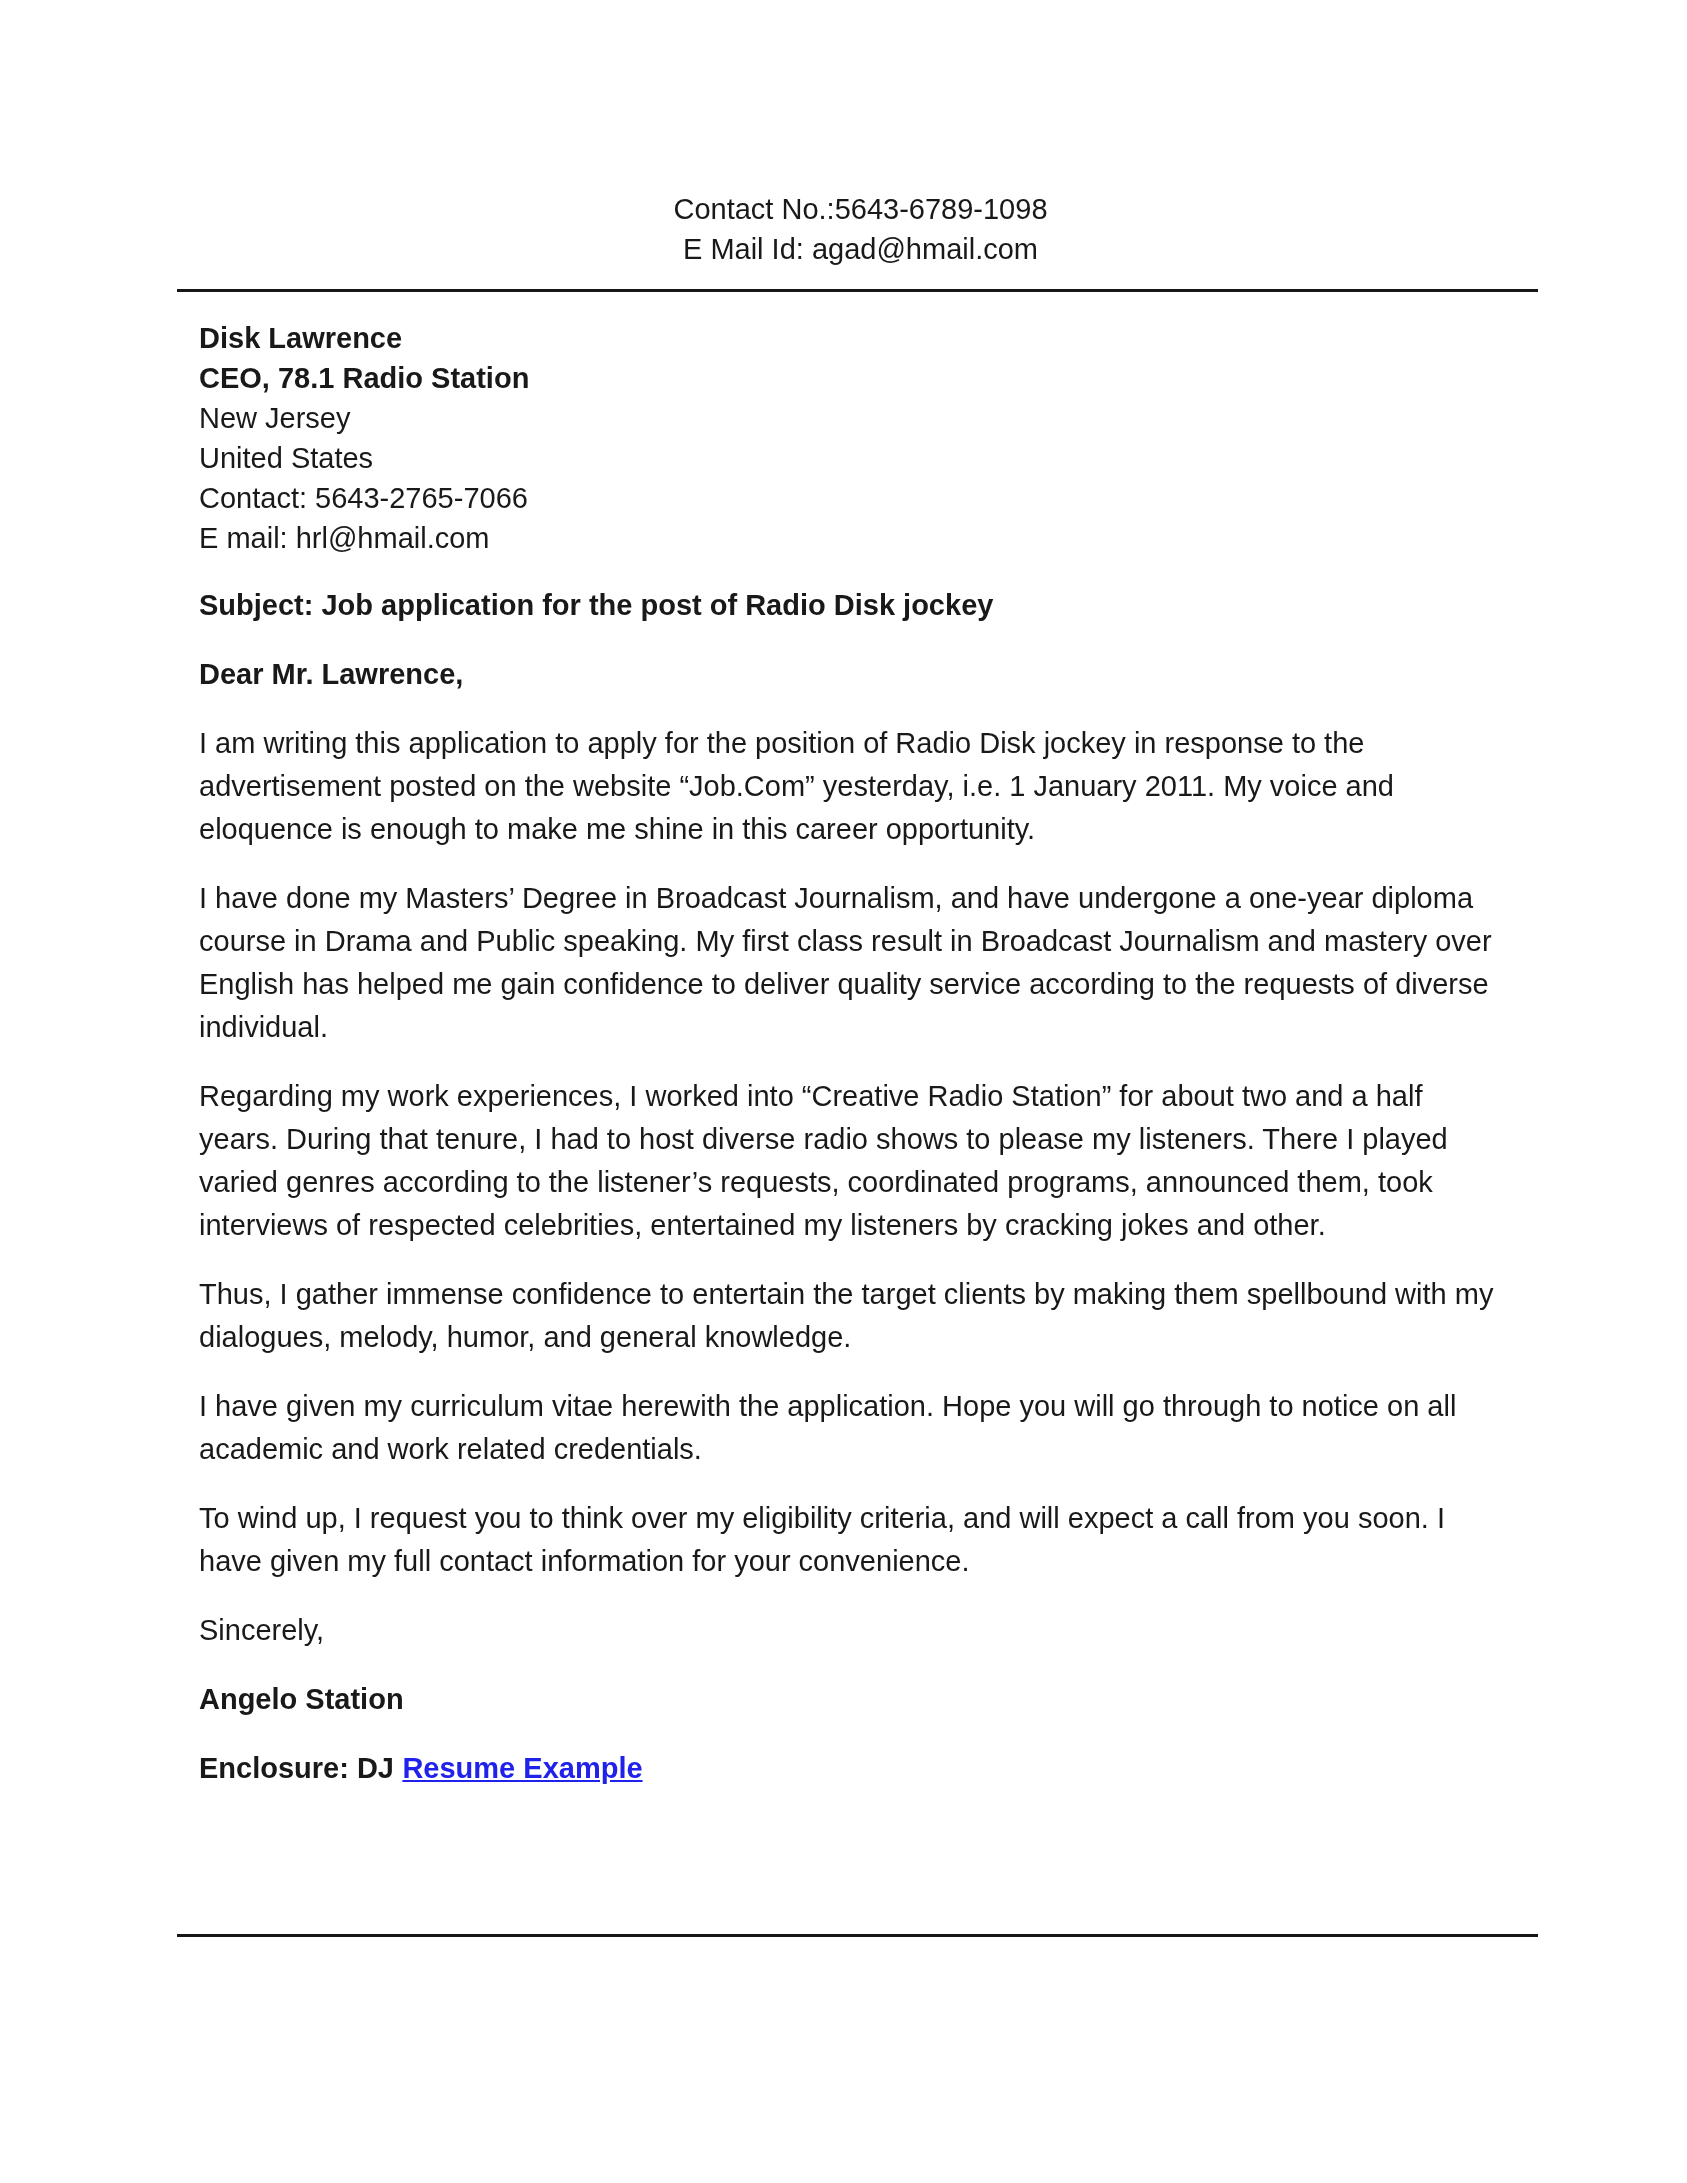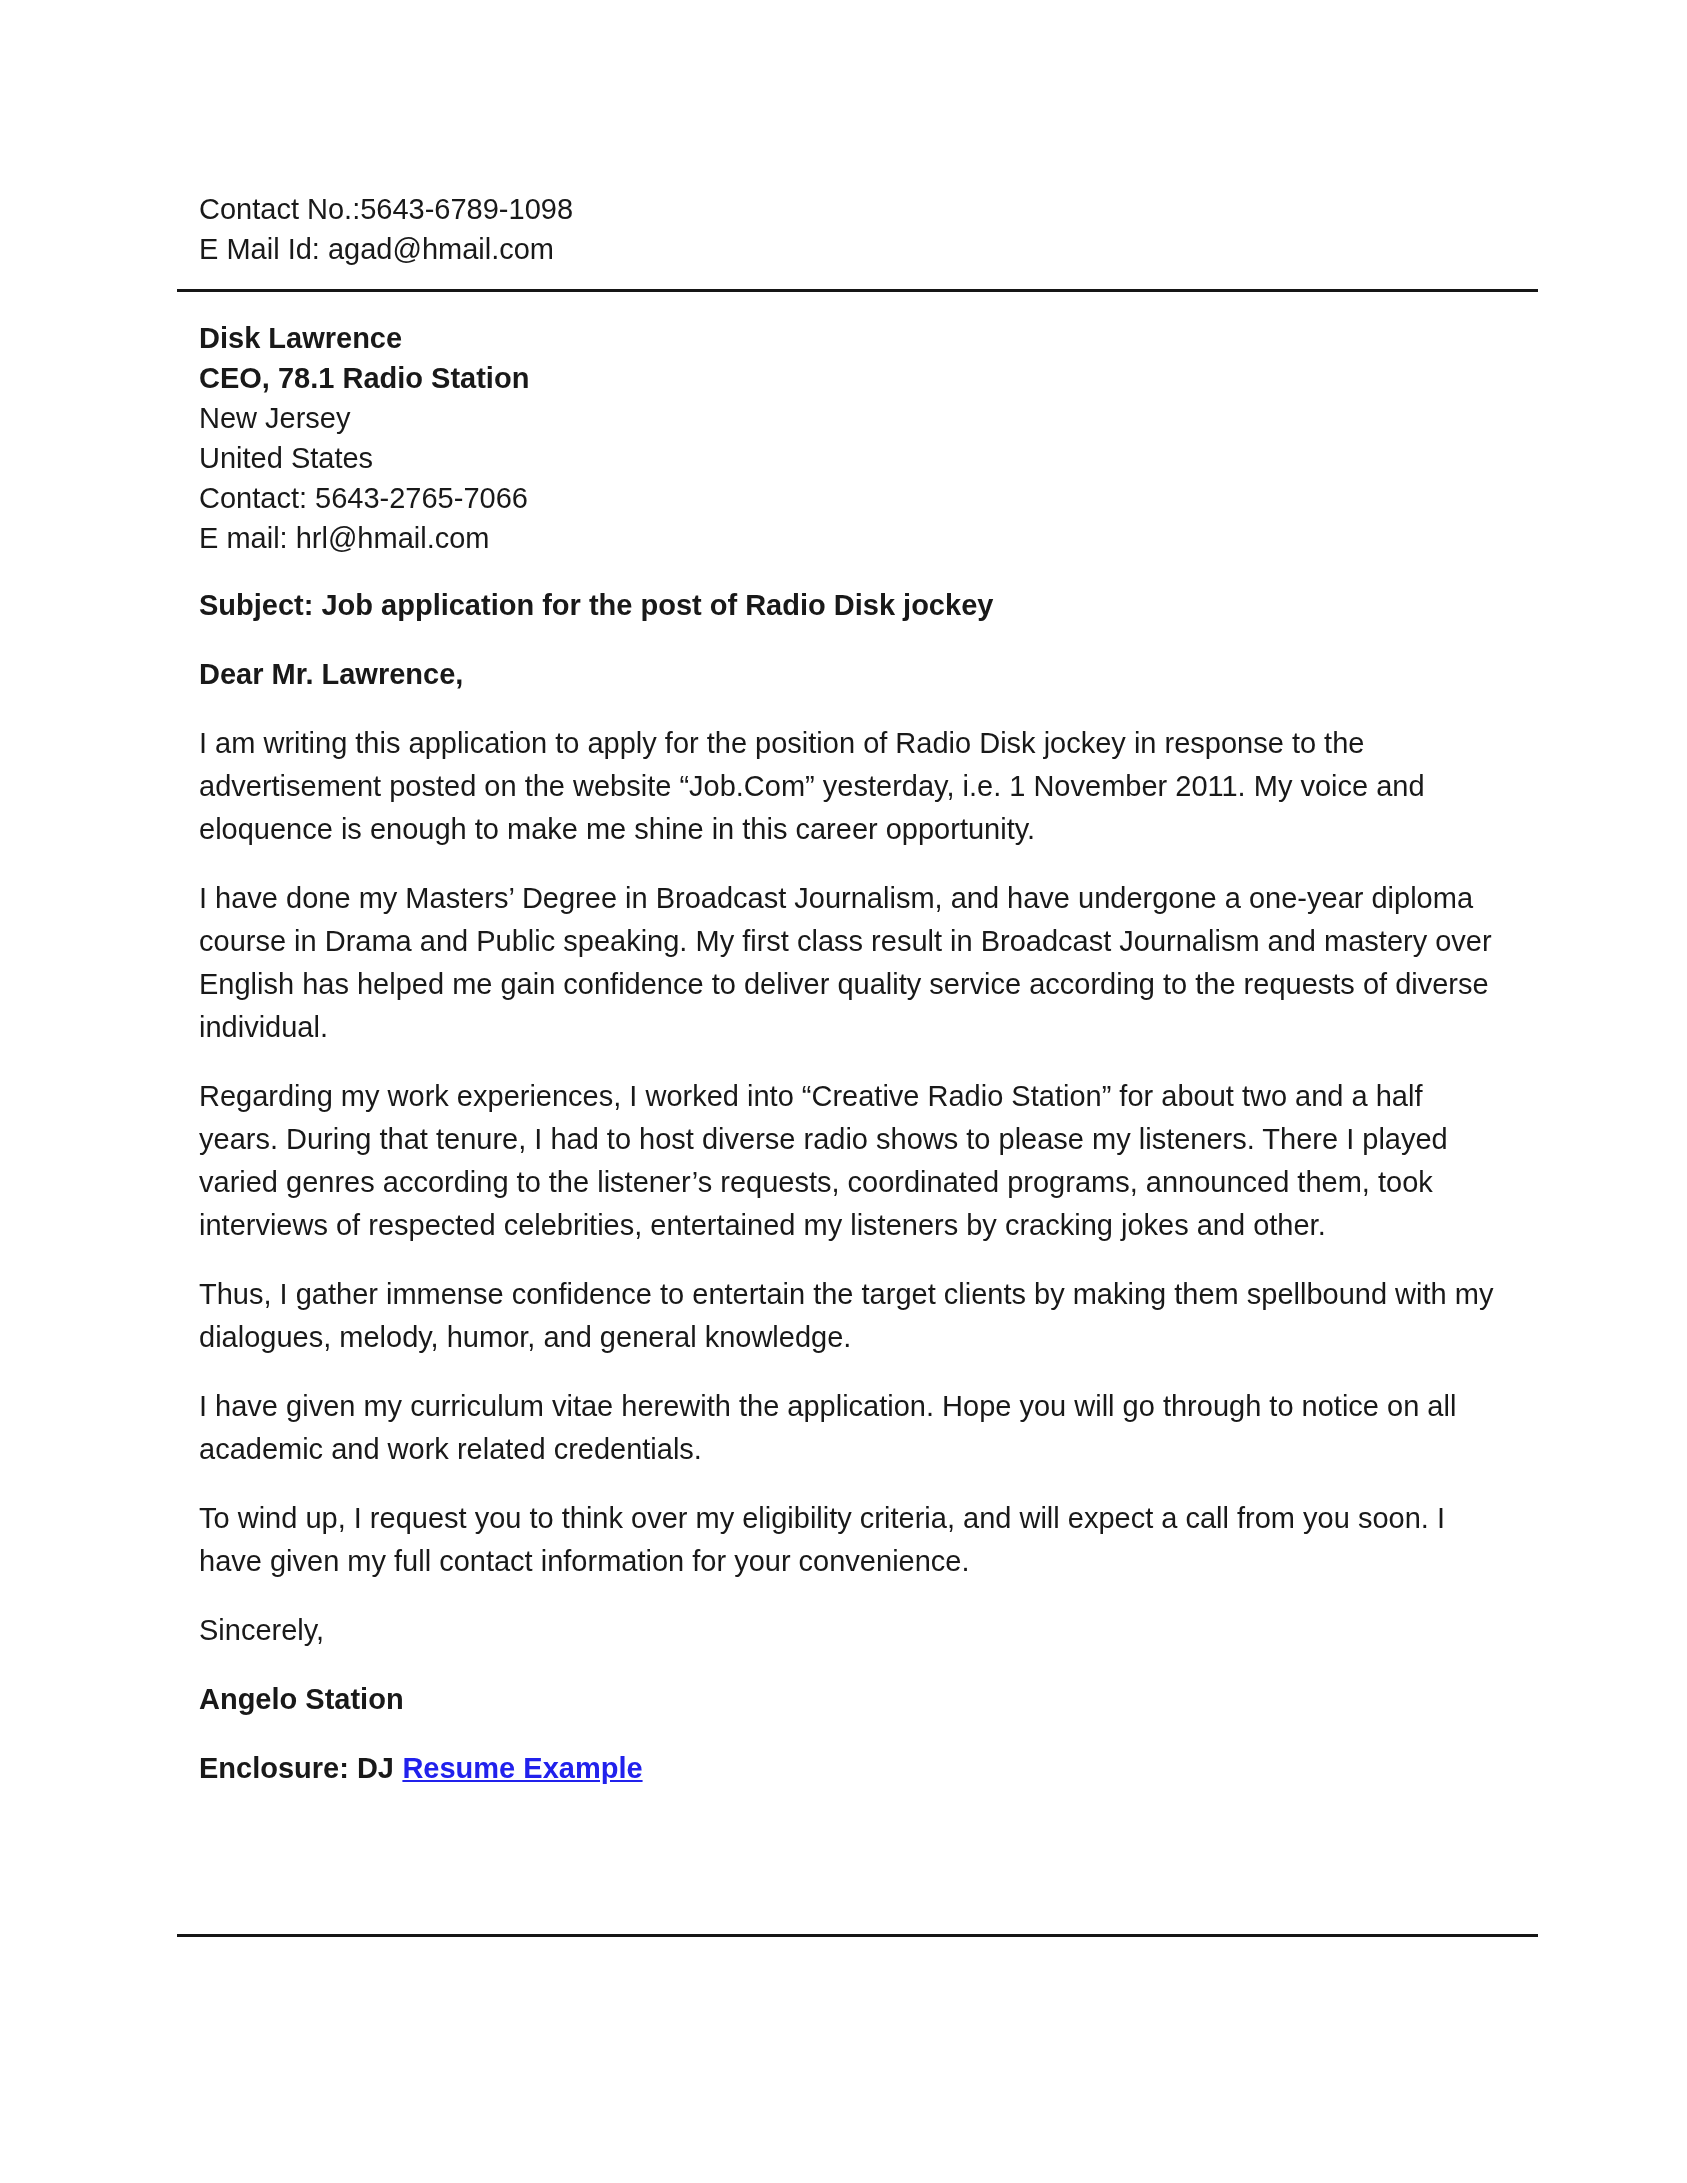--- a/index.html
+++ b/index.html
@@ -12,21 +12,21 @@
     position: relative;
     width: 1687px;
     height: 2183px;
     background: var(--page_bg, #ffffff);
     color: var(--text, #191919);
     font-family: "Liberation Sans", "DejaVu Sans", sans-serif;
     padding: 189px 165px 0 199px;
     overflow: hidden;
   }
   .sender {
-    text-align: left;
+    text-align: center;
     font-size: 29px;
     line-height: 40px;
   }
   .rule {
     border: 0;
     height: 3.3px;
     background: var(--rule, #161616);
   }
   .rule-top {
     margin: 20px -15.7px 0 -22px;
@@ -75,21 +75,21 @@
     <div>New Jersey</div>
     <div>United States</div>
     <div>Contact: 5643-2765-7066</div>
     <div>E mail: hrl@hmail.com</div>
   </div>
 
   <p class="block b">Subject: Job application for the post of Radio Disk jockey</p>
 
   <p class="block b">Dear Mr. Lawrence,</p>
 
-  <p class="block">I am writing this application to apply for the position of Radio Disk jockey in response to the advertisement posted on the website “Job.Com” yesterday, i.e. 1 November 2011. My voice and eloquence is enough to make me shine in this career opportunity.</p>
+  <p class="block">I am writing this application to apply for the position of Radio Disk jockey in response to the advertisement posted on the website “Job.Com” yesterday, i.e. 1 January 2011. My voice and eloquence is enough to make me shine in this career opportunity.</p>
   <p class="block">I have done my Masters’ Degree in Broadcast Journalism, and have undergone a one-year diploma course in Drama and Public speaking. My first class result in Broadcast Journalism and mastery over English has helped me gain confidence to deliver quality service according to the requests of diverse individual.</p>
   <p class="block">Regarding my work experiences, I worked into “Creative Radio Station” for about two and a half years. During that tenure, I had to host diverse radio shows to please my listeners. There I played varied genres according to the listener’s requests, coordinated programs, announced them, took interviews of respected celebrities, entertained my listeners by cracking jokes and other.</p>
   <p class="block">Thus, I gather immense confidence to entertain the target clients by making them spellbound with my dialogues, melody, humor, and general knowledge.</p>
   <p class="block">I have given my curriculum vitae herewith the application. Hope you will go through to notice on all academic and work related credentials.</p>
   <p class="block">To wind up, I request you to think over my eligibility criteria, and will expect a call from you soon. I have given my full contact information for your convenience.</p>
 
   <p class="block">Sincerely,</p>
 
   <p class="block b">Angelo Station</p>
 

